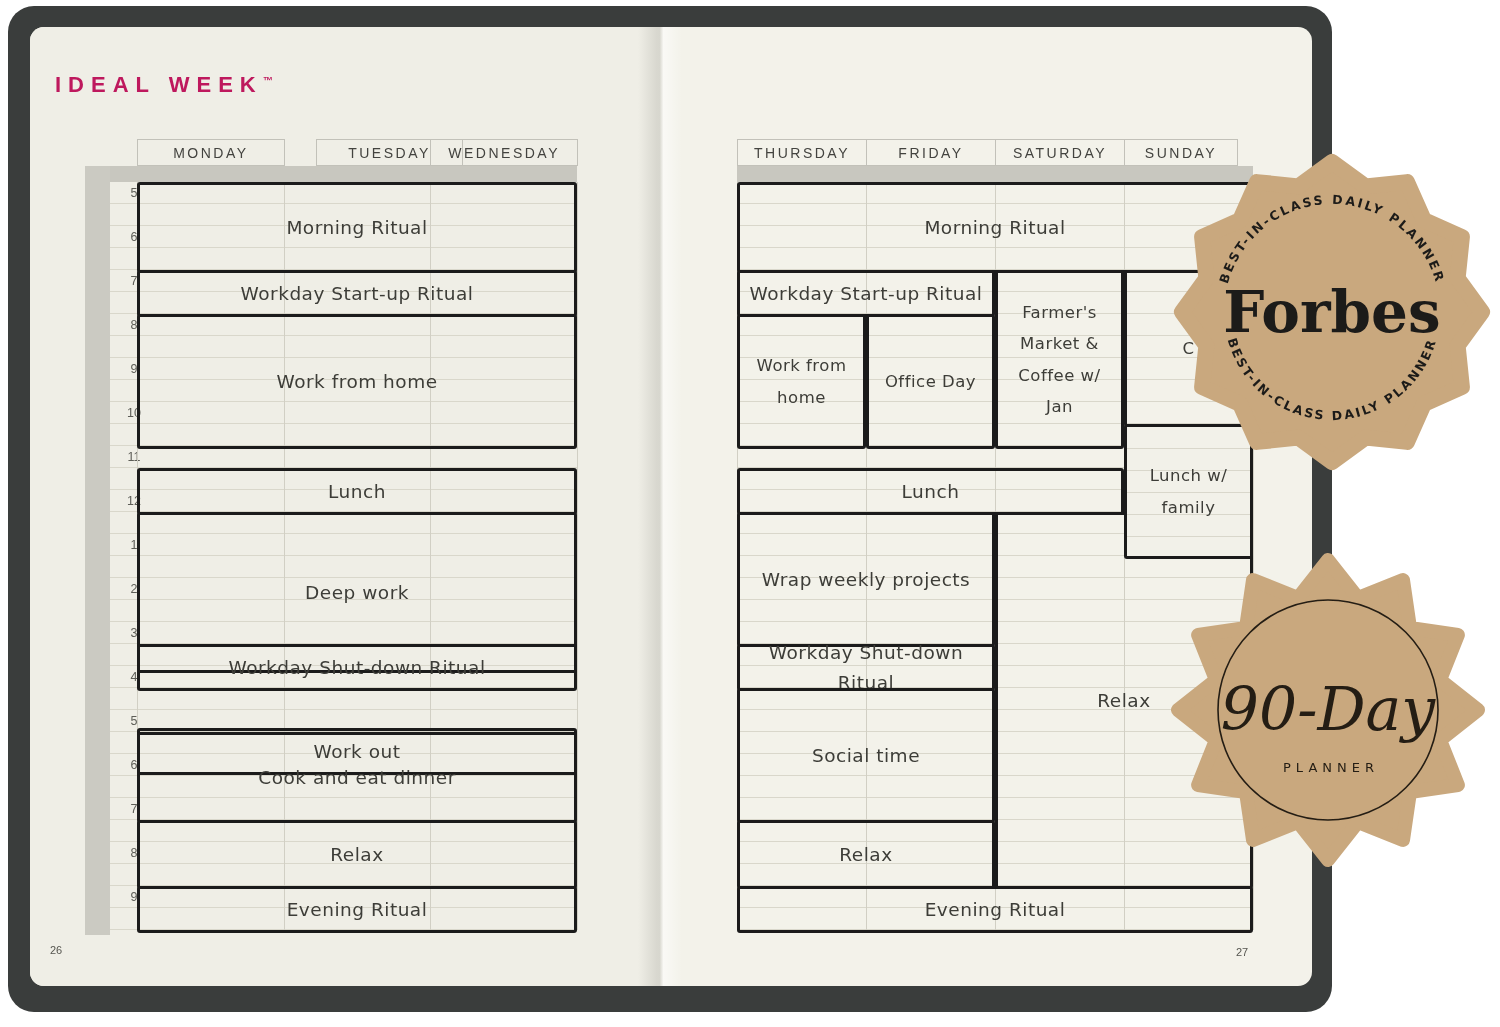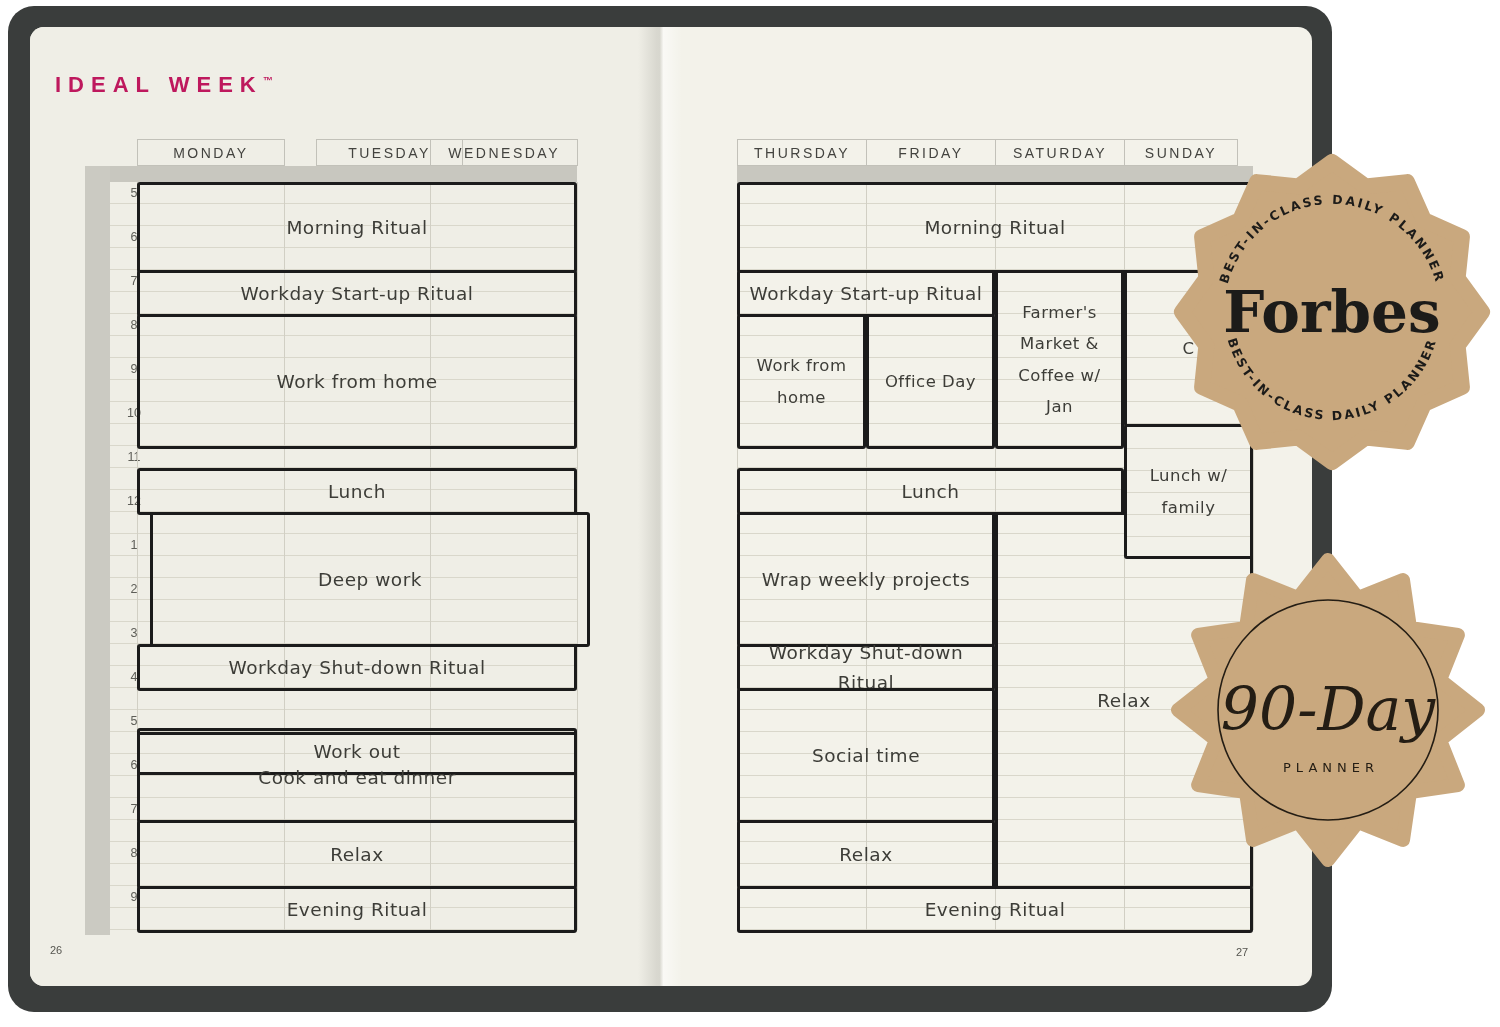--- a/index.html
+++ b/index.html
@@ -88,21 +88,21 @@
       </div>
       <div class="block" style="left: 137px; width: 440px; top: 270px; height: 47px;">
         <span>Workday Start-up Ritual</span>
       </div>
       <div class="block" style="left: 137px; width: 440px; top: 314px; height: 135px;">
         <span>Work from home</span>
       </div>
       <div class="block" style="left: 137px; width: 440px; top: 468px; height: 47px;">
         <span>Lunch</span>
       </div>
-      <div class="block" style="left: 150px; width: 440px; top: 512px; height: 135px;">
+      <div class="block" style="left: 137px; width: 440px; top: 512px; height: 161px;">
         <span>Deep work</span>
       </div>
       <div class="block" style="left: 137px; width: 440px; top: 644px; height: 47px;">
         <span>Workday Shut-down Ritual</span>
       </div>
       <div class="block" style="left: 137px; width: 440px; top: 688px; height: 47px; margin-top: 40px;">
         <span>Work out</span>
       </div>
       <div class="block" style="left: 137px; width: 440px; top: 732px; height: 91px;">
         <span>Cook and eat dinner</span>

